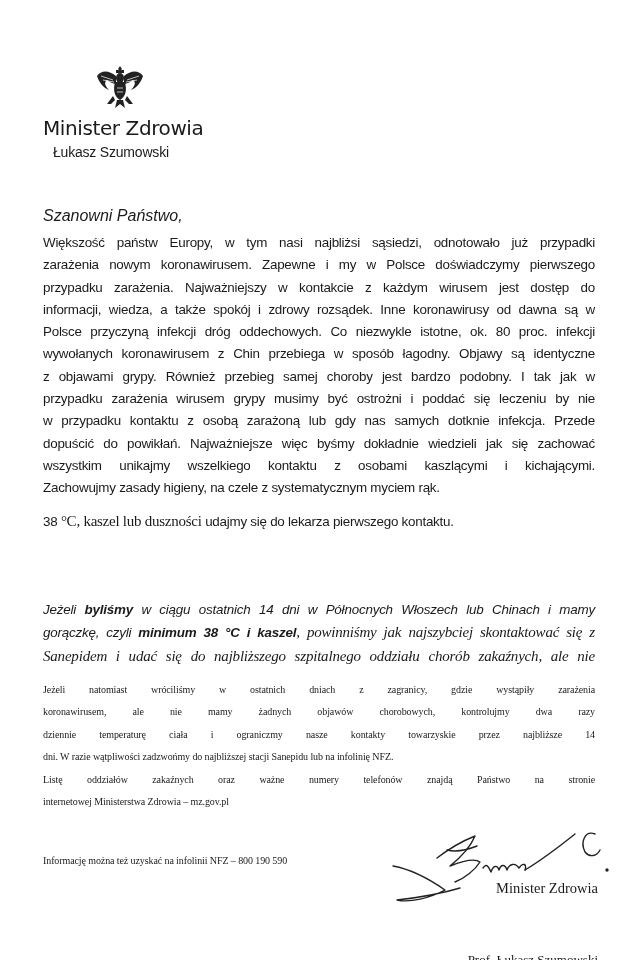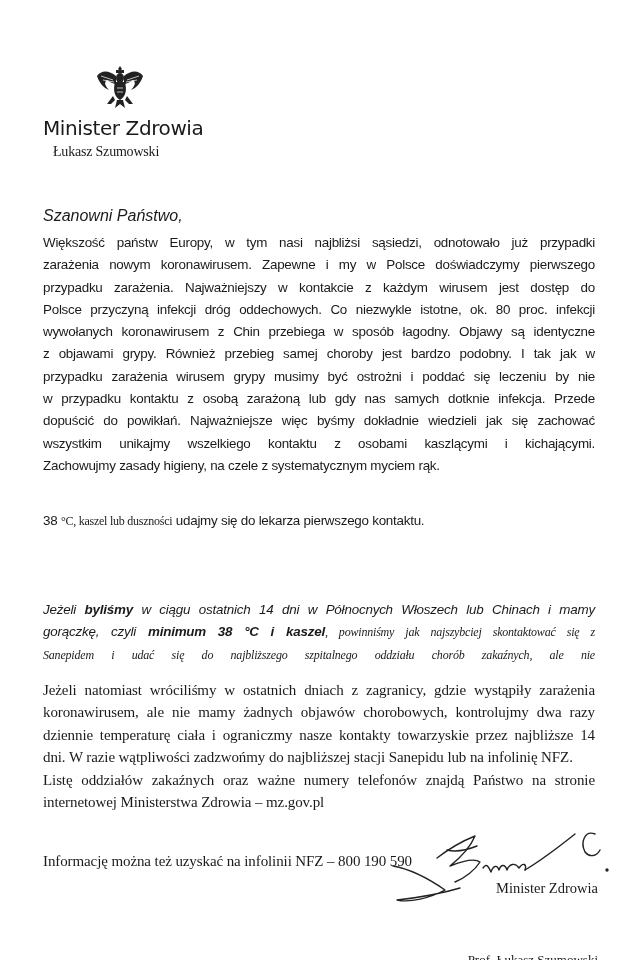--- a/index.html
+++ b/index.html
@@ -1,36 +1,36 @@
 <!DOCTYPE html>
 <html><head>
 <meta charset="utf-8">
 <style>
   html, body { margin: 0; padding: 0; background: #ffffff; }
   body { width: 640px; height: 960px; position: relative; overflow: hidden; color: #1a1a1a; }
   .letterhead { position: absolute; left: 0; top: 60px; width: 320px; }
   .eagle { position: absolute; left: 95px; top: 4px; width: 50px; height: 46px; }
   .lh-title { position: absolute; left: 43px; top: 56px; font-family: "DejaVu Sans", sans-serif; font-size: 20px; letter-spacing: -0.4px; color: #1a1a1a; white-space: nowrap; font-weight: normal; }
-  .lh-name { position: absolute; left: 53px; top: 84px; font-family: Liberation Serif, serif; font-size: 14px; letter-spacing: -0.2px; white-space: nowrap; }
+  .lh-name { position: absolute; left: 53px; top: 84px; font-family: Liberation Sans, sans-serif; font-size: 14px; letter-spacing: -0.2px; white-space: nowrap; }
   .salutation { position: absolute; left: 43px; top: 207px; font-family: "Liberation Sans", sans-serif; font-weight: normal; font-style: italic; font-size: 16px; }
   .para { position: absolute; left: 43px; width: 552px; font-family: "Liberation Sans", sans-serif; font-size: 13.4px; line-height: 22.3px; text-align: justify; }
-  .para.serif { font-family: "Liberation Serif", serif; font-size: 15px; }
+  .para.serif { font-family: "Liberation Serif", serif; font-size: 10px; }
   .para b { font-weight: bold; }
   .p1 { top: 232px; letter-spacing: -0.25px; }
   .p2 { top: 510px; letter-spacing: -0.25px; }
   .p3 { top: 599px; letter-spacing: -0.2px; font-style: italic; }
   .p4 { top: 679px; letter-spacing: -0.1px; }
   .p5 { top: 769px; letter-spacing: -0.1px; }
   .p6 { top: 850px; letter-spacing: -0.1px; }
   .line { display: block; white-space: nowrap; }
   .just { text-align-last: justify; white-space: normal; }
   .signature { position: absolute; left: 385px; top: 828px; width: 250px; height: 90px; }
   .sig-title { position: absolute; right: 42px; top: 880px; font-family: "Liberation Serif", serif; font-size: 14.5px; }
   .sig-name { position: absolute; right: 42px; top: 919px; font-family: "Liberation Serif", serif; font-size: 13px; margin-top: 33px; }
-  .serif-span { font-family: "Liberation Serif", serif; font-size: 12px; }
+  .serif-span { font-family: "Liberation Serif", serif; font-size: 15px; }
   .sans-span { font-family: "Liberation Sans", sans-serif; font-size: 13.4px; }
 </style>
 </head>
 <body>
 
 <div class="letterhead">
   <svg class="eagle" viewBox="0 0 50 46">
     <g fill="#222">
       <path d="M25 2 l2 3 l-2 2 l-2 -2 z"></path>
       <rect x="21" y="6" width="8" height="3"></rect>
@@ -51,20 +51,21 @@
   <div class="lh-title">Minister Zdrowia</div>
   <div class="lh-name">Łukasz Szumowski</div>
 </div>
 
 <div class="salutation">Szanowni Państwo,</div>
 
 <div class="para p1">
   <span class="line just">Większość państw Europy, w tym nasi najbliżsi sąsiedzi, odnotowało już przypadki</span>
   <span class="line just">zarażenia nowym koronawirusem. Zapewne i my w Polsce doświadczymy pierwszego</span>
   <span class="line just">przypadku zarażenia. Najważniejszy w kontakcie z każdym wirusem jest dostęp do</span>
+  <span class="line just">informacji, wiedza, a także spokój i zdrowy rozsądek. Inne koronawirusy od dawna są w</span>
   <span class="line just">Polsce przyczyną infekcji dróg oddechowych. Co niezwykle istotne, ok. 80 proc. infekcji</span>
   <span class="line just">wywołanych koronawirusem z Chin przebiega w sposób łagodny. Objawy są identyczne</span>
   <span class="line just">z objawami grypy. Również przebieg samej choroby jest bardzo podobny. I tak jak w</span>
   <span class="line just">przypadku zarażenia wirusem grypy musimy być ostrożni i poddać się leczeniu by nie</span>
   <span class="line just">w przypadku kontaktu z osobą zarażoną lub gdy nas samych dotknie infekcja. Przede</span>
   <span class="line just">dopuścić do powikłań. Najważniejsze więc byśmy dokładnie wiedzieli jak się zachować</span>
   <span class="line just">wszystkim unikajmy wszelkiego kontaktu z osobami kaszlącymi i kichającymi.</span>
   <span class="line">Zachowujmy zasady higieny, na czele z systematycznym myciem rąk.</span>
 </div>
 

